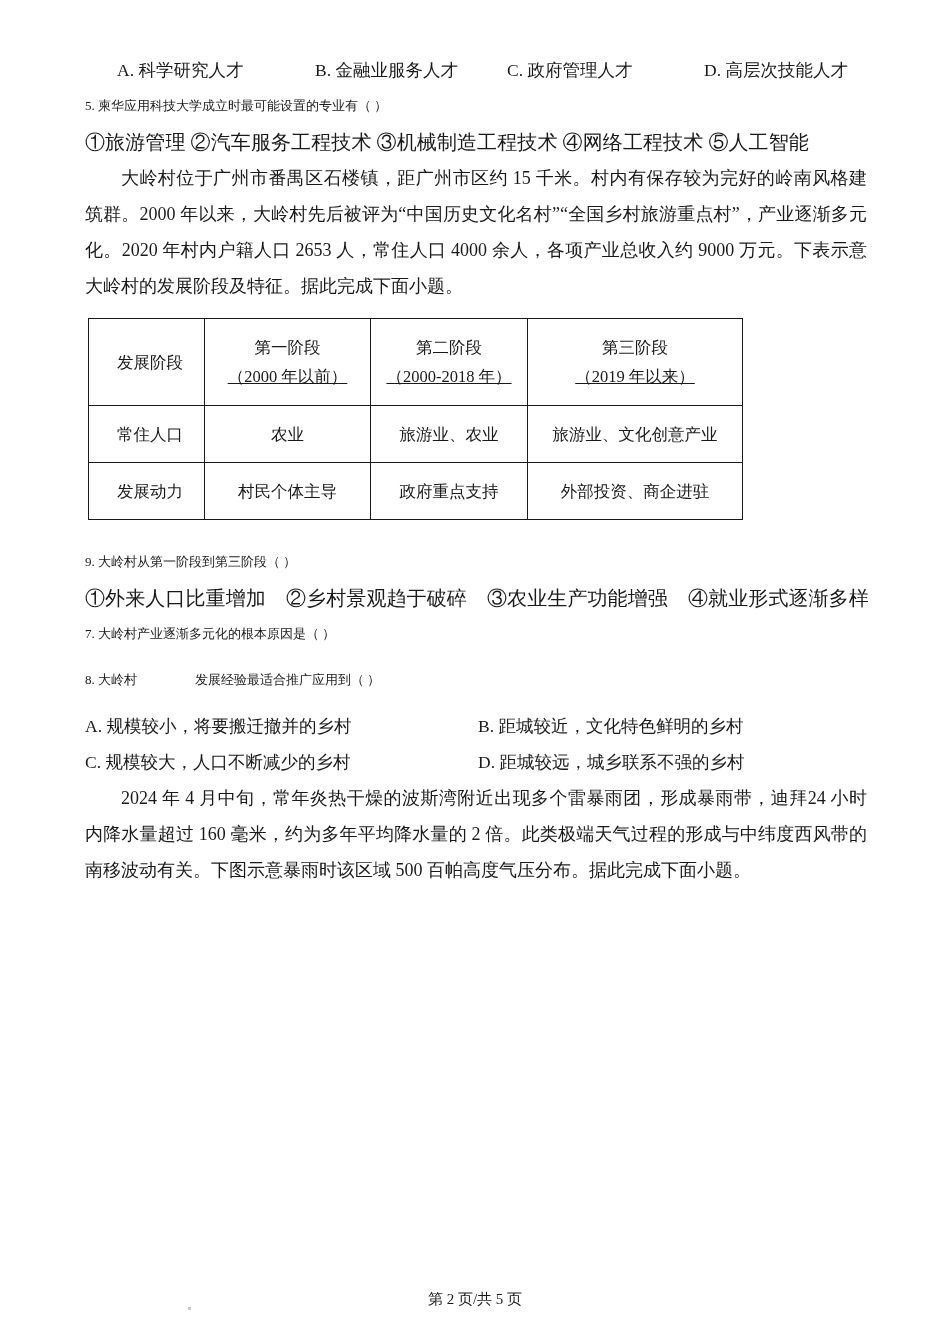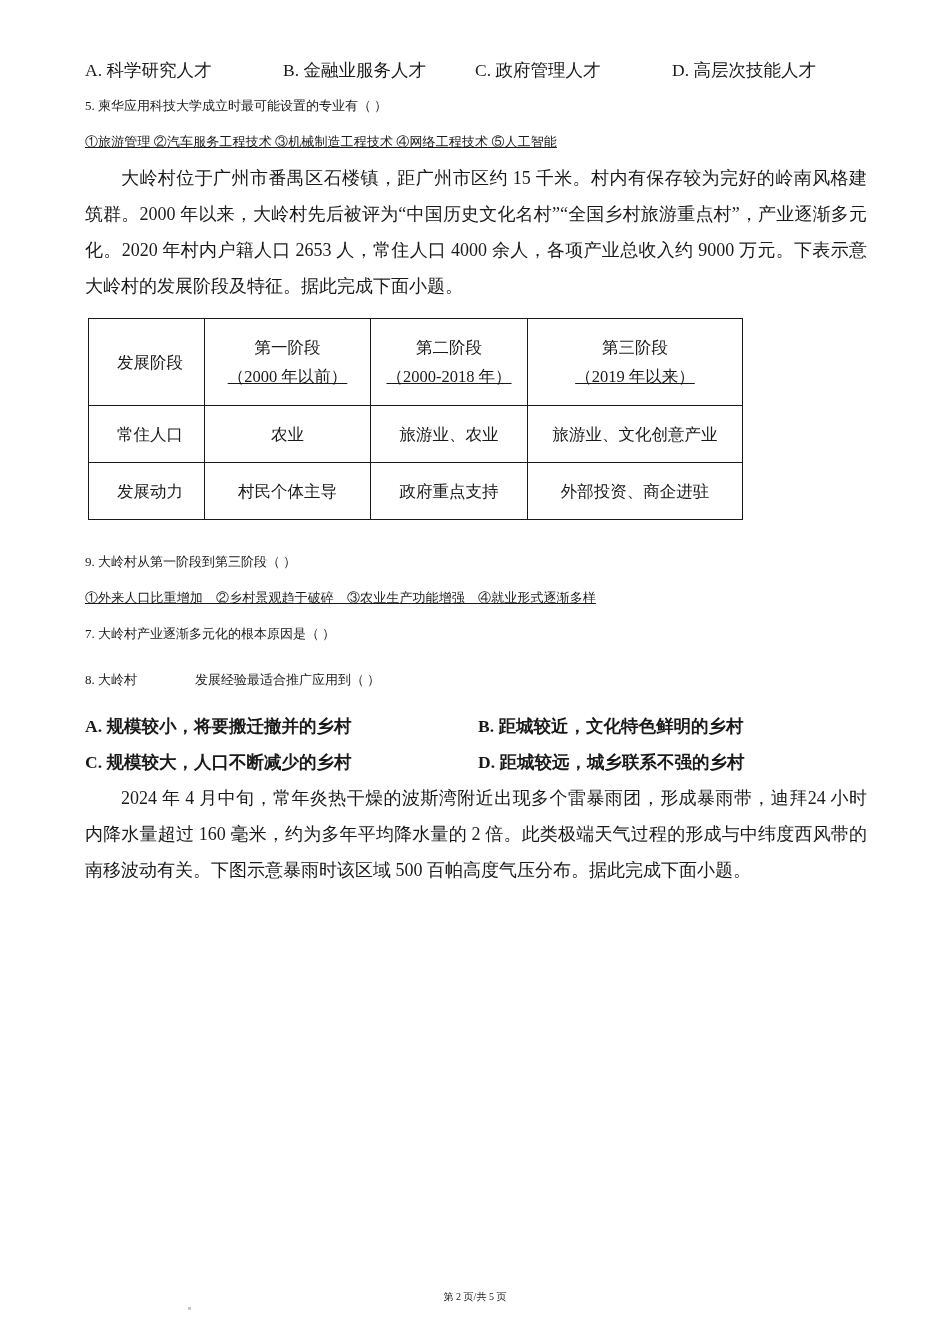--- a/index.html
+++ b/index.html
@@ -25,59 +25,58 @@
   }
   .content {
     position: absolute;
     left: 85px;
     top: 52px;
     width: 782px;
   }
 
   
   .line {
-    font-size: 13px;
+    font-size: 20px;
     line-height: 36px;
     white-space: nowrap;
     letter-spacing: 0.1px;
-    text-decoration: underline;
   }
   .para {
     font-size: 18px;
     line-height: 36px;
     text-align: justify;
     text-justify: inter-ideograph;
     text-indent: 2em;
     margin: 0;
   }
 
   
   .opt-row {
     position: relative;
     height: 36px;
     font-size: 17.5px;
     line-height: 36px;
+    margin-left: 32px;
   }
   .opt-row > span {
     position: absolute;
     top: 0;
     white-space: nowrap;
   }
   .c1 { left: 0px; }
   .c2 { left: 198px; }
   .c3 { left: 390px; }
   .c4 { left: 587px; }
 
   
   .opt-row2 {
     position: relative;
     height: 36px;
     font-size: 17.5px;
     line-height: 36px;
-    font-weight: bold;
   }
   .opt-row2 > span {
     position: absolute;
     top: 0;
     white-space: nowrap;
   }
   .h1 { left: 0px; }
   .h2 { left: 393px; }
 
   
@@ -120,21 +119,21 @@
   .spacer-sm { height: 10px; }
   .spacer-md { height: 18px; }
 
   
   .footer {
     position: absolute;
     left: 0;
     top: 1290px;
     width: 950px;
     text-align: center;
-    font-size: 10px;
+    font-size: 15px;
     color: #1a1a1a;
     font-family: "Liberation Serif", "DejaVu Serif", serif;
   }
   .speck {
     position: absolute;
     left: 188px;
     top: 1307px;
     width: 3px;
     height: 3px;
     background: #c9c9c9;

